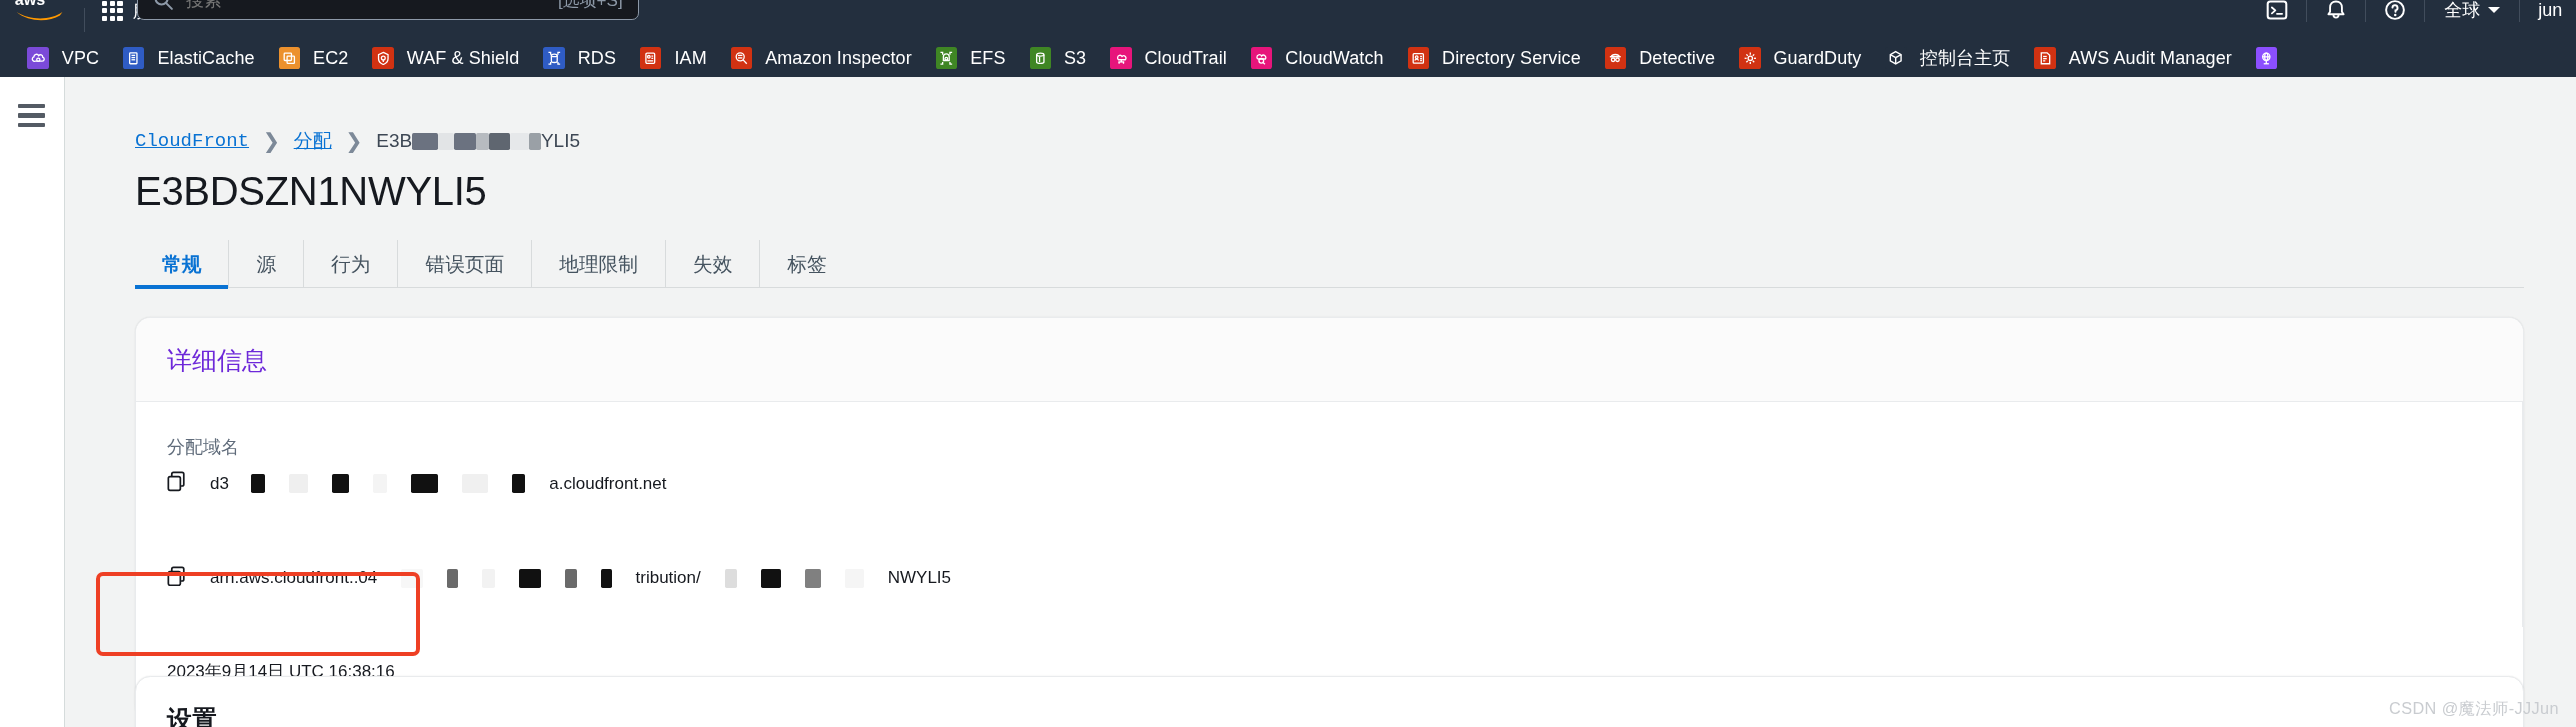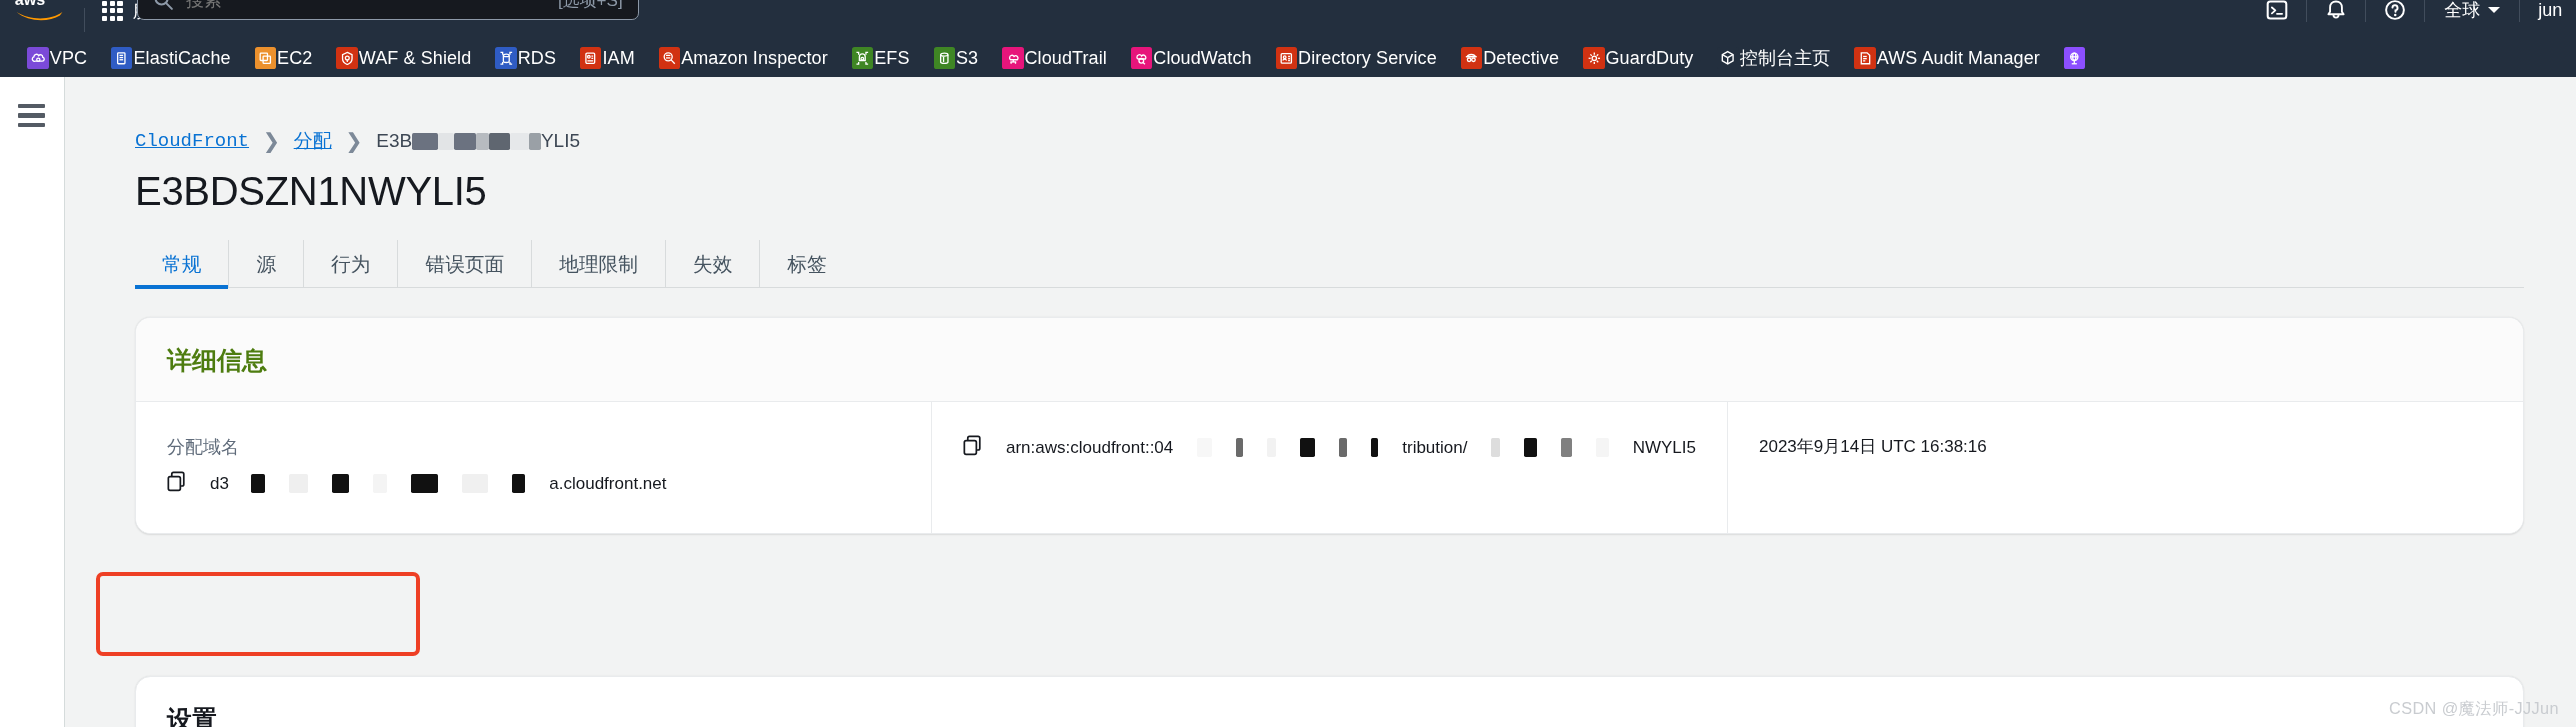--- a/index.html
+++ b/index.html
@@ -76,21 +76,21 @@
   .svcbar {
     position: absolute; top: 39px; left: 0;
     width: 2576px; height: 38px;
     background: #232f3e;
     display: flex; align-items: center;
     padding-left: 15.4px;
     gap: 0;
     overflow: hidden;
   }
   .svc {
-    display: flex; align-items: center; gap: 1px;
+    display: flex; align-items: center; gap: 13px;
     padding: 0 12px; height: 38px; cursor: pointer;
     white-space: nowrap;
   }
   .svc-ico {
     width: 21.4px; height: 21.4px; border-radius: 2.6px;
     display: flex; align-items: center; justify-content: center;
     flex: 0 0 21.4px;
   }
   .svc-ico svg { display: block; }
   .svc-label { font-size: 18px; color: #fff; letter-spacing: 0.1px; }
@@ -149,45 +149,46 @@
   }
   .tab {
     display: flex; align-items: center; justify-content: center;
     padding: 0 27px; font-size: 19.7px; color: #45535f;
     cursor: pointer; position: relative;
     border-right: 0.9px solid #d8dbdc;
     height: 48px;
   }
   .tab:last-child { border-right: none; }
   .tab.active {
-    color: #0972d3; font-weight: normal;
+    color: #0972d3; font-weight: bold;
   }
   .tab.active::after {
     content: ''; position: absolute; left: 0; right: 0; bottom: -0.9px;
     height: 4.3px; background: #0972d3;
   }
 
   
   .card {
     position: absolute; left: 70px; top: 240px;
     width: 2389px;
     background: #ffffff;
     border: 0.9px solid #e9ebed;
     border-radius: 15.4px;
     box-shadow: 0 0.9px 1.7px rgba(0,0,0,.10);
     overflow: hidden;
   }
   .card-header {
     padding: 26px 31px 24px 31px;
     background: #fbfbfb;
   }
-  .card-title { font-size: 25px; font-weight: bold; color: #4d7c0f; }
+  .card-title { font-size: 25px; font-weight: normal; color: #6d28d9; }
   .card-body {
     display: flex; border-top: 0.9px solid #e9ebed;
     background: #fff;
+    flex-direction: column;
   }
   .field {
     flex: 1; padding: 33px 31px 36px 31px;
     border-right: 0.9px solid #e9ebed;
     min-width: 0;
   }
   .field:last-child { border-right: none; }
   .field-label {
     font-size: 18px; color: #5f6b7a; margin-bottom: 12px;
   }

